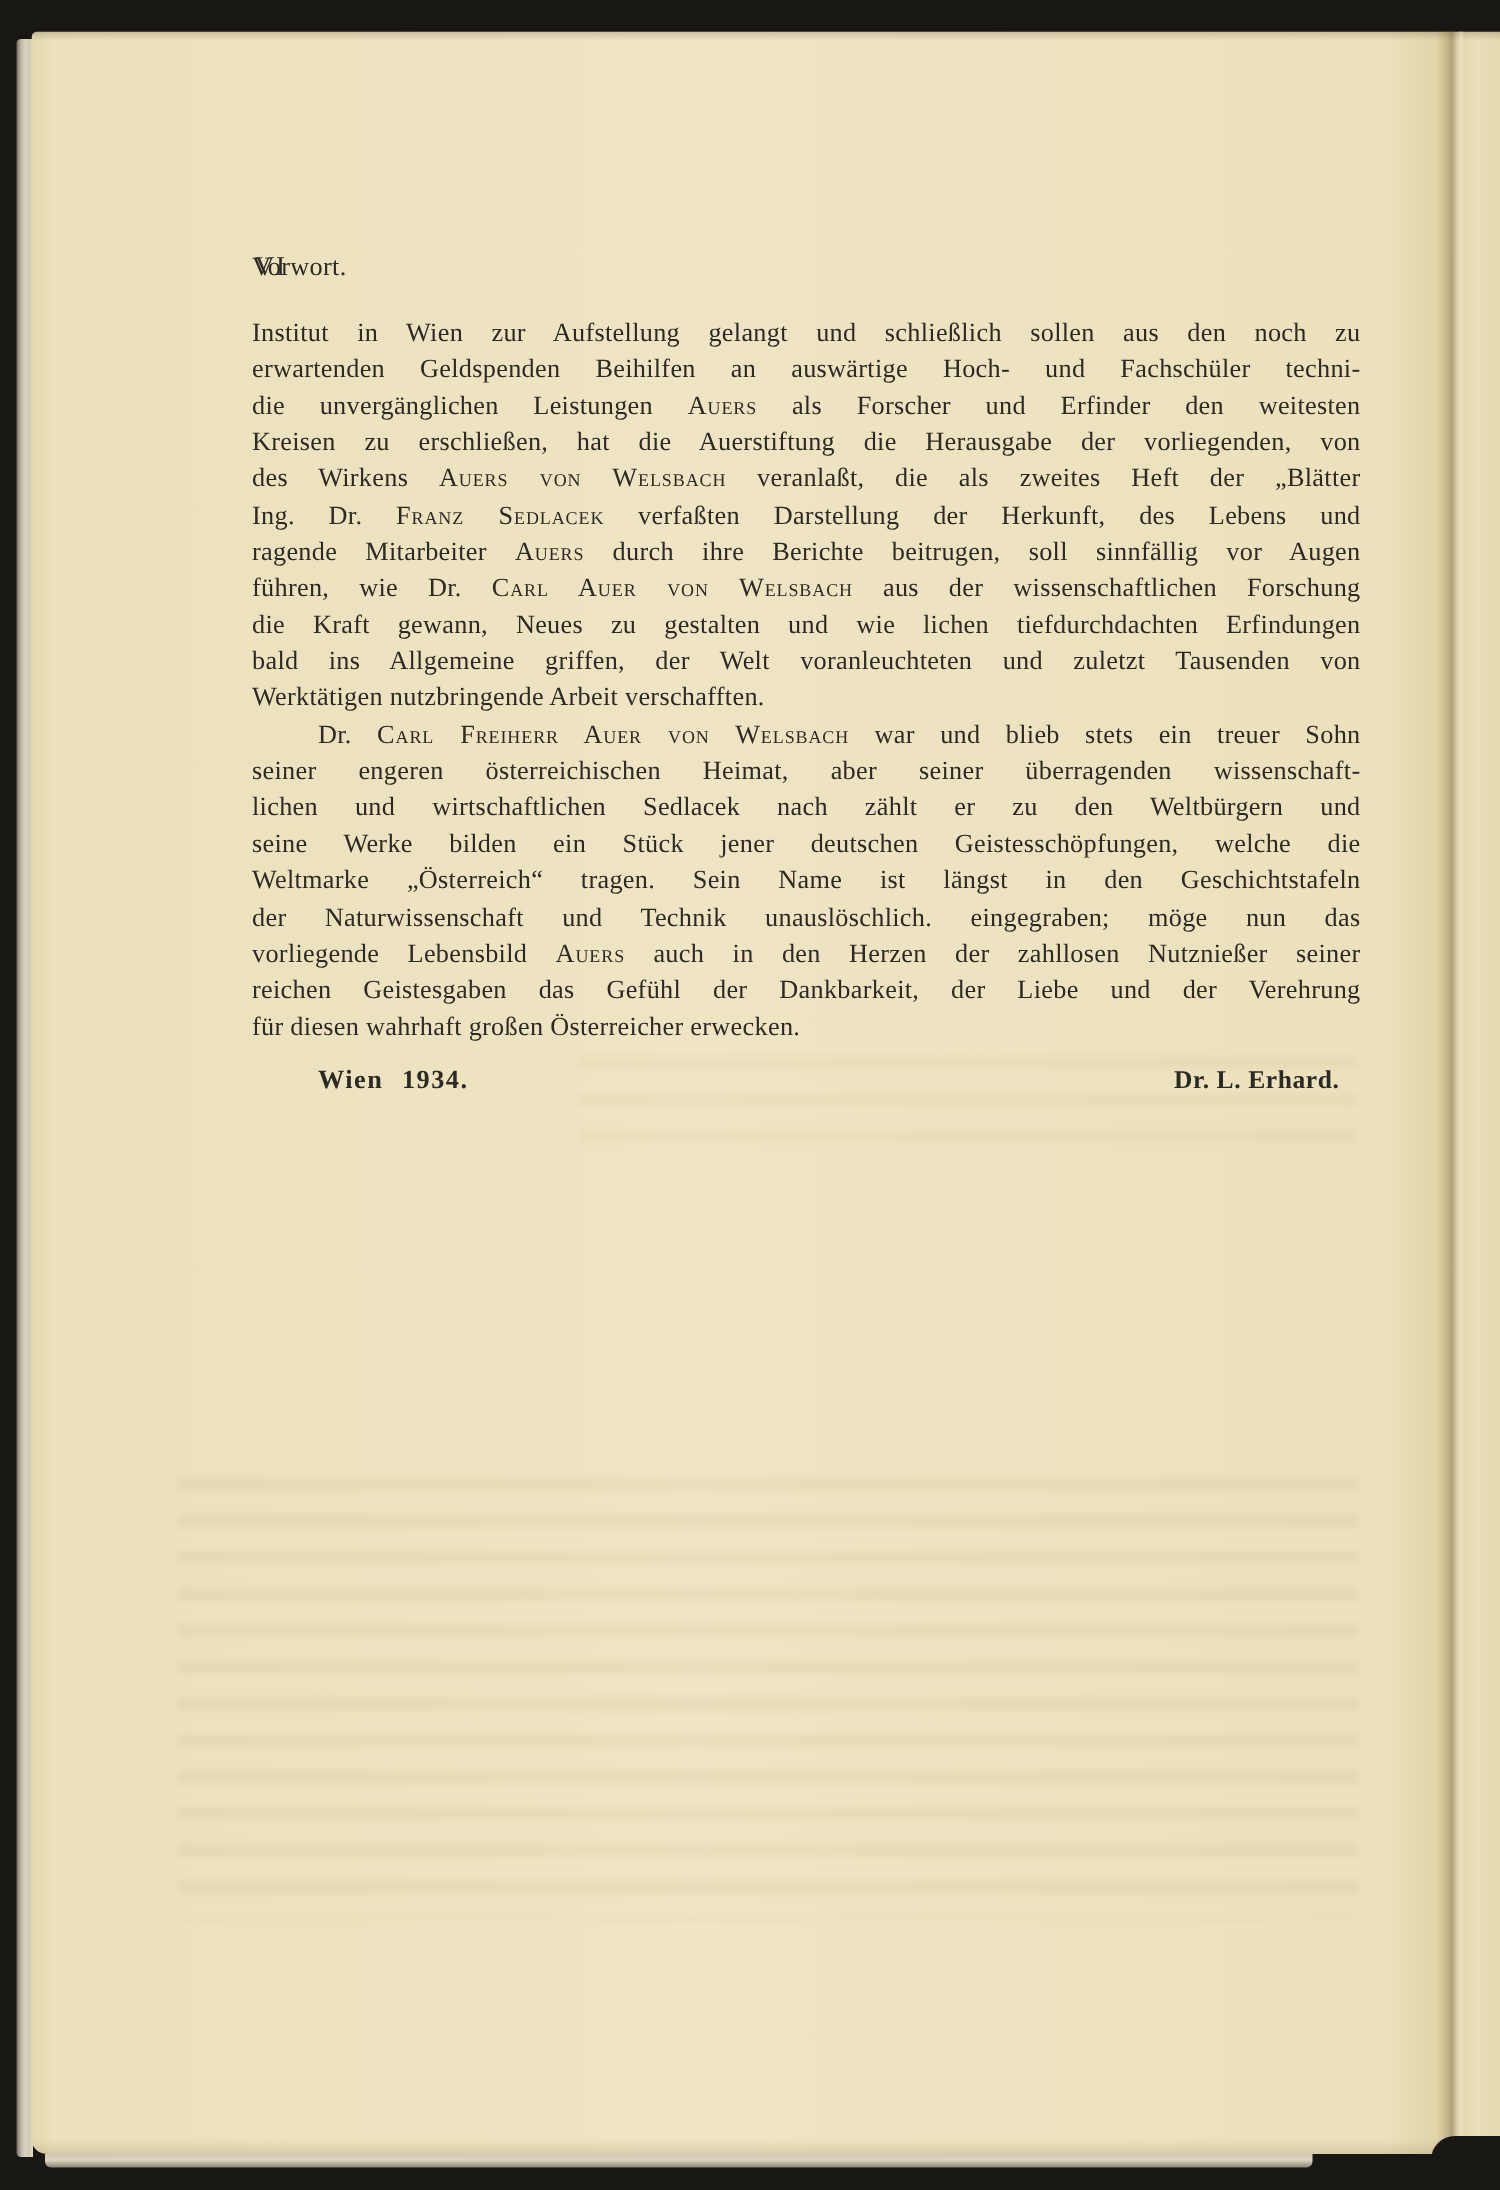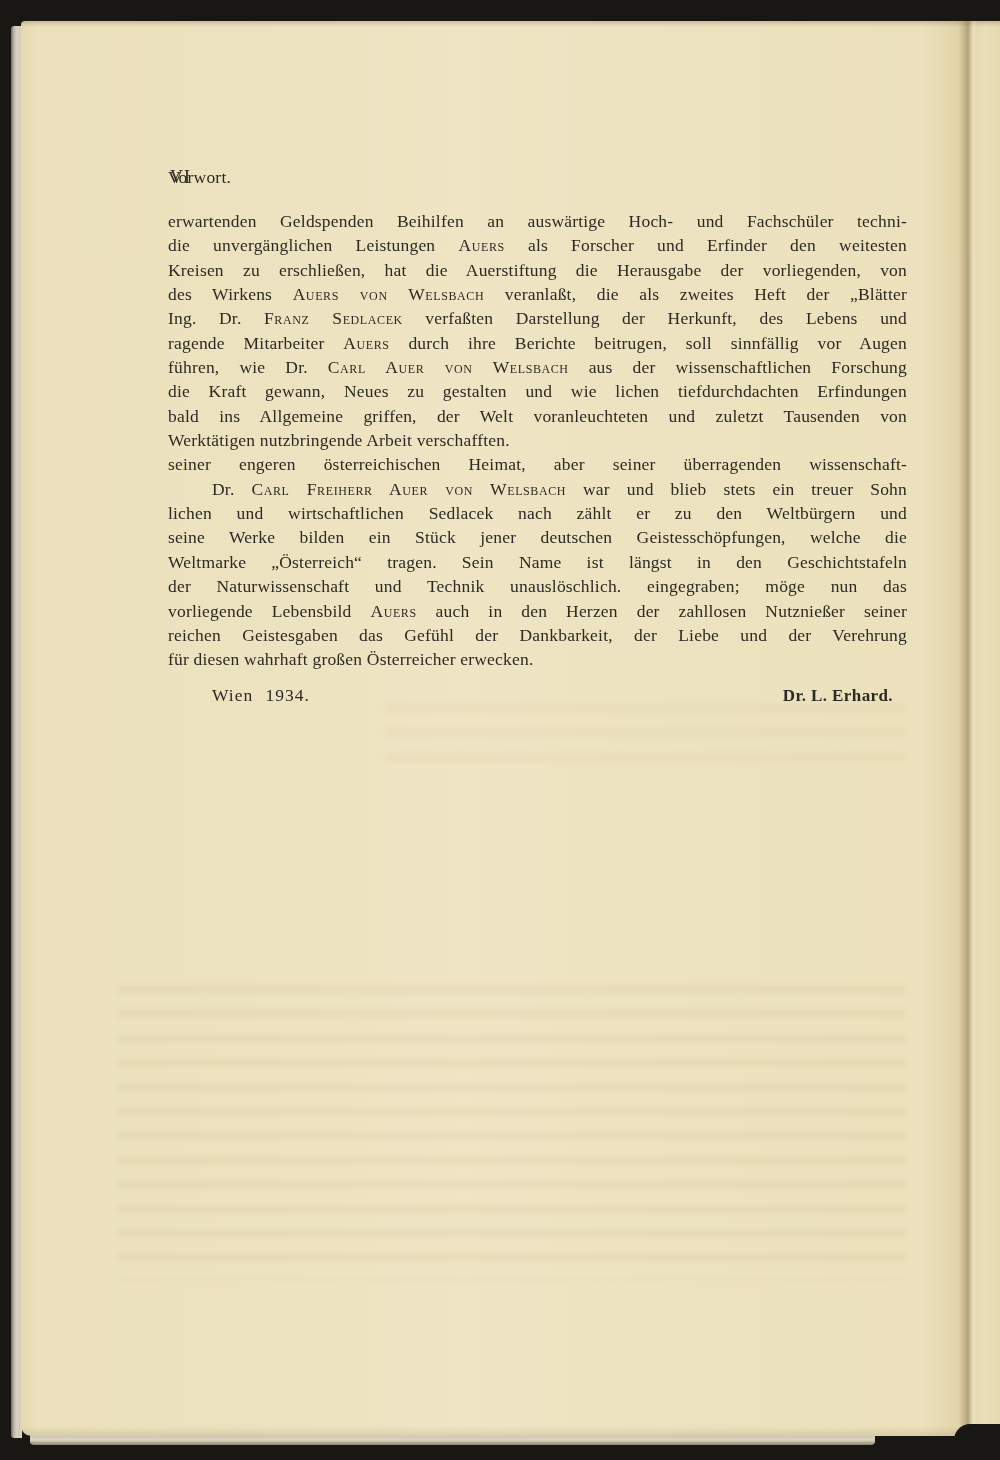--- a/index.html
+++ b/index.html
@@ -77,21 +77,21 @@
     text-align:justify;text-align-last:justify;text-justify:inter-word;
     white-space:normal;
   }
   .line.last{text-align-last:left;}
   .line.indent{text-indent:44px;}
   .sc{font-variant:small-caps;letter-spacing:.6px;}
   .closing-row{
     display:flex;justify-content:space-between;align-items:baseline;
     margin-top:11px;
   }
-  .place-date{padding-left:44px;letter-spacing:1px;word-spacing:7px;}
+  .place-date{padding-left:44px;letter-spacing:1px;word-spacing:7px;font-weight:bold;}
   .signature{font-weight:bold;font-size:17px;letter-spacing:.4px;margin-right:14px;}
 </style>
 </head>
 <body>
 
 <div class="scene">
   <div class="stack-left"></div>
   <div class="stack-bottom"></div>
 
   <div class="paper"></div>
@@ -103,34 +103,35 @@
   <div class="corner-shadow"></div>
 
   <div class="content">
     <div class="header-row">
       <span class="page-number">VI</span>
       <span class="running-title">Vorwort.</span>
     </div>
 
     <div class="body-text">
         <div class="paragraph">
+          <div class="line">Institut in Wien zur Aufstellung gelangt und schließlich sollen aus den noch zu</div>
           <div class="line">erwartenden Geldspenden Beihilfen an auswärtige Hoch- und Fachschüler techni-</div>
           <div class="line">die unvergänglichen Leistungen <span class="sc">Auers</span> als Forscher und Erfinder den weitesten</div>
           <div class="line">Kreisen zu erschließen, hat die Auerstiftung die Herausgabe der vorliegenden, von</div>
           <div class="line">des Wirkens <span class="sc">Auers von Welsbach</span> veranlaßt, die als zweites Heft der „Blätter</div>
           <div class="line">Ing. Dr. <span class="sc">Franz Sedlacek</span> verfaßten Darstellung der Herkunft, des Lebens und</div>
           <div class="line">ragende Mitarbeiter <span class="sc">Auers</span> durch ihre Berichte beitrugen, soll sinnfällig vor Augen</div>
           <div class="line">führen, wie Dr. <span class="sc">Carl Auer von Welsbach</span> aus der wissenschaftlichen Forschung</div>
           <div class="line">die Kraft gewann, Neues zu gestalten und wie lichen tiefdurchdachten Erfindungen</div>
           <div class="line">bald ins Allgemeine griffen, der Welt voranleuchteten und zuletzt Tausenden von</div>
           <div class="line last">Werktätigen nutzbringende Arbeit verschafften.</div>
         </div>
         <div class="paragraph">
+          <div class="line indent">Dr. <span class="sc">Carl Freiherr Auer von Welsbach</span> war und blieb stets ein treuer Sohn</div>
           <div class="line">seiner engeren österreichischen Heimat, aber seiner überragenden wissenschaft-</div>
-          <div class="line indent">Dr. <span class="sc">Carl Freiherr Auer von Welsbach</span> war und blieb stets ein treuer Sohn</div>
           <div class="line">lichen und wirtschaftlichen Sedlacek nach zählt er zu den Weltbürgern und</div>
           <div class="line">seine Werke bilden ein Stück jener deutschen Geistesschöpfungen, welche die</div>
           <div class="line">Weltmarke „Österreich“ tragen.  Sein Name ist längst in den Geschichtstafeln</div>
           <div class="line">der Naturwissenschaft und Technik unauslöschlich. eingegraben; möge nun das</div>
           <div class="line">vorliegende Lebensbild <span class="sc">Auers</span> auch in den Herzen der zahllosen Nutznießer seiner</div>
           <div class="line">reichen Geistesgaben das Gefühl der Dankbarkeit, der Liebe und der Verehrung</div>
           <div class="line last">für diesen wahrhaft großen Österreicher erwecken.</div>
         </div>
       </div>
 

